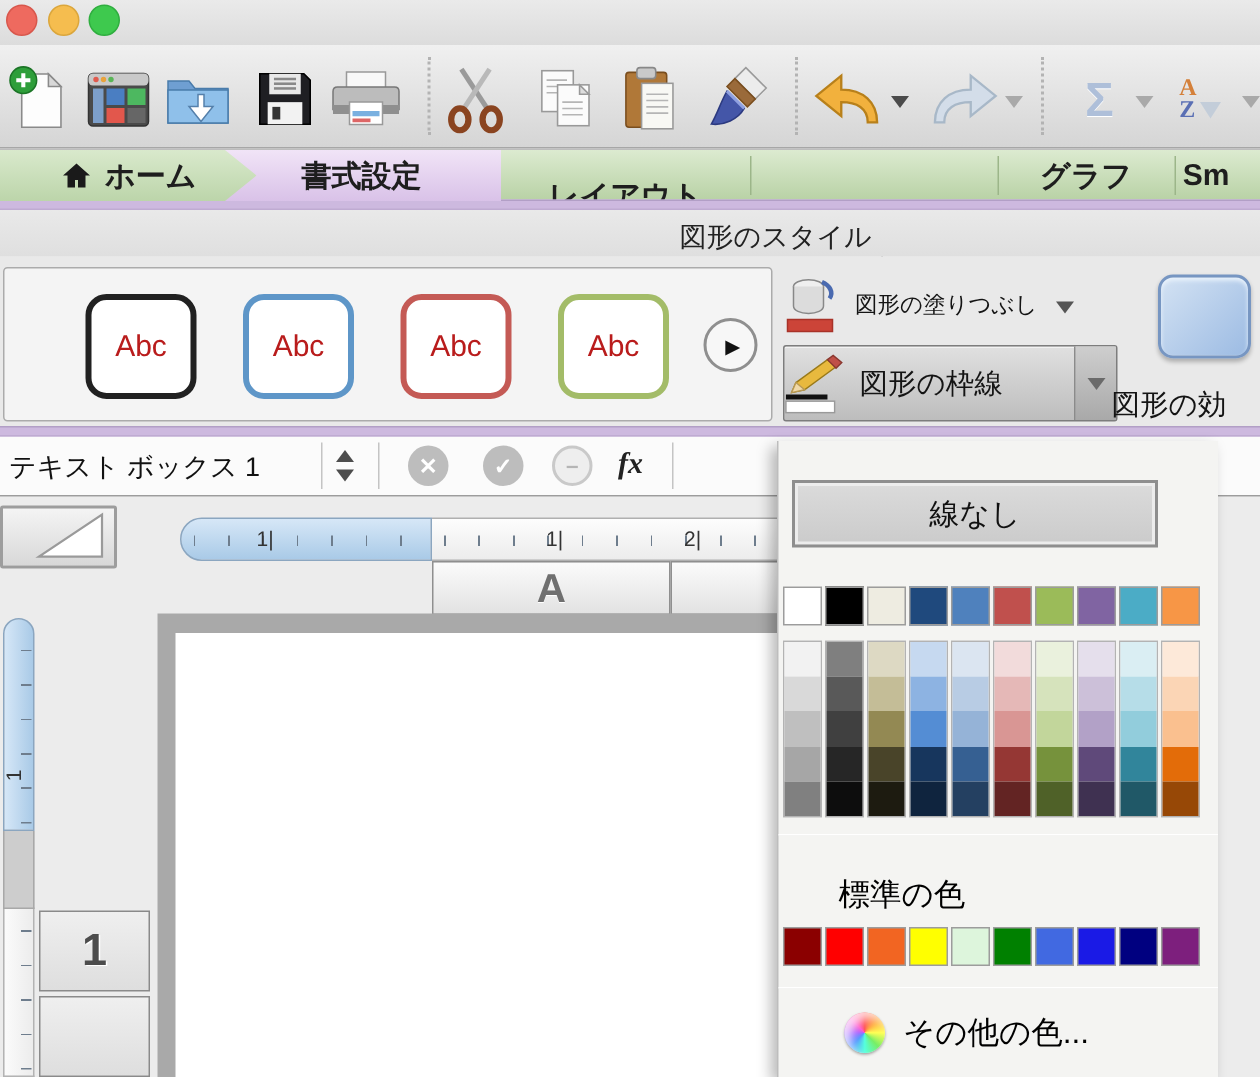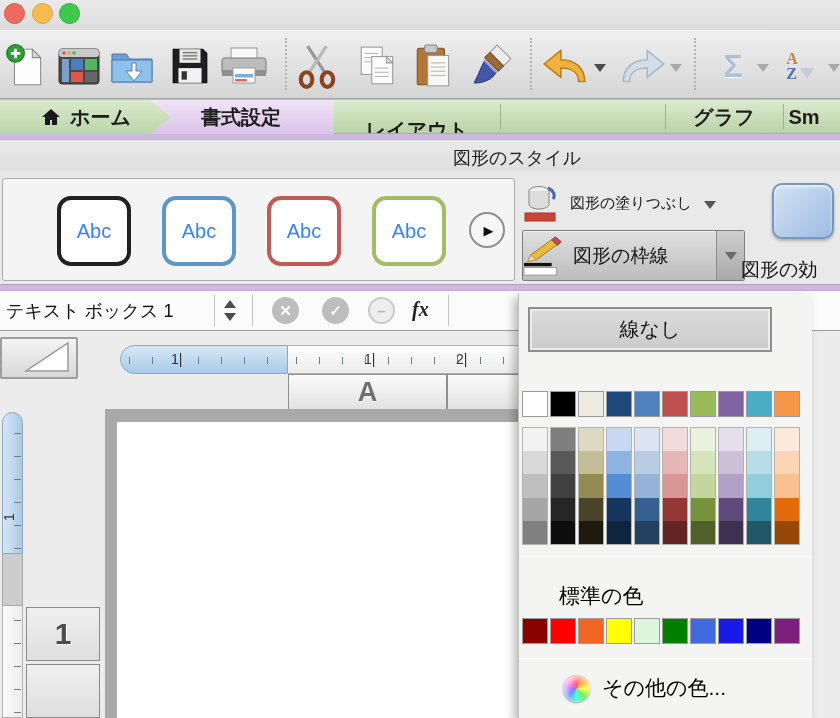--- a/index.html
+++ b/index.html
@@ -45,21 +45,21 @@
   .lav1{top:133px;} .lav2{top:284px;z-index:30;}
 
   
   .grouprow{position:absolute;left:0;top:140px;width:840px;height:31px;background:linear-gradient(#e9e9e9,#dfdfdf);}
   .grouptitle{position:absolute;left:453px;top:6px;font-size:18px;color:#222;}
   .ribbon{position:absolute;left:0;top:171px;width:840px;height:113px;background:#e9e9e9;}
   .gal{position:absolute;left:2px;top:7px;width:513px;height:103px;background:#f4f4f4;
        border:1px solid #ababab;border-radius:3px;}
   .abc{position:absolute;top:17px;width:74px;height:70px;background:#fff;border:4px solid #000;
        border-radius:14px;display:flex;align-items:center;justify-content:center;
-       font-size:20px;color:#3b82f6;}
+       font-size:20px;color:#b91c1c;}
   .abc.a1{left:54px;} .abc.a2{left:159px;} .abc.a3{left:264px;} .abc.a4{left:369px;}
   .expand{position:absolute;left:466px;top:33px;width:36px;height:36px;border-radius:50%;
           border:2px solid #8f8f8f;background:#f7f7f7;display:flex;align-items:center;justify-content:center;
           font-size:13px;color:#111;padding-left:3px;}
   .fillbtn{position:absolute;left:522px;top:8px;width:200px;height:48px;display:flex;align-items:center;}
   .fill-label{font-size:15px;color:#141414;margin-left:10px;}
   .smalldd{width:0;height:0;border-left:6px solid transparent;border-right:6px solid transparent;
            border-top:8px solid #555;margin-left:12px;margin-top:4px;}
   .outbtn{position:absolute;left:522px;top:59px;width:223px;height:51px;border:1px solid #7d7d7d;border-radius:2px;
           background:linear-gradient(#e0e0e0,#bdbdbd);box-shadow:inset 0 1px 0 #f2f2f2;display:flex;align-items:center;}
@@ -113,21 +113,21 @@
   .vrwhite{position:absolute;left:2px;top:274px;width:21px;height:112px;border:1px solid #b3b3b3;border-top:none;
            background:linear-gradient(90deg,#fbfbfb,#ececec);}
   .rowhdr{position:absolute;left:26px;width:74px;height:54px;background:linear-gradient(#efefef,#dedede);
           border:1px solid #8a8a8a;display:flex;align-items:center;justify-content:center;
           font-size:30px;font-weight:bold;color:#4c4c4c;text-shadow:1px 1px 0 #fff;}
   .row1{top:275px;} .row2{top:332px;}
 
   
   .panel{position:absolute;left:518px;top:294px;width:294px;height:424px;background:#f4f4f2;
          border-left:1px solid #bdbdbd;box-shadow:-4px 4px 9px rgba(0,0,0,.28);z-index:40;}
-  .noline{position:absolute;left:9px;top:13px;width:244px;height:45px;border:2px solid #8e8e8e;
+  .noline{position:absolute;left:9px;top:26px;width:244px;height:45px;border:2px solid #8e8e8e;
           background:linear-gradient(#dbdbdb,#cbcbcb);box-shadow:inset 0 0 0 2px #ececec;
           display:flex;align-items:center;justify-content:center;font-size:20px;color:#111;}
   .sectitle{position:absolute;left:40px;font-size:21px;color:#000;}
   .theme-title{top:62px;} .std-title{top:288px;}
   .crow{position:absolute;left:3px;display:flex;gap:2px;}
   .theme-row{top:97px;} .std-row{top:324px;}
   .swatch{width:26px;height:26px;border:1px solid #9c9c9c;}
   .vgrid{position:absolute;left:3px;top:133px;display:flex;gap:2px;}
   .vcol{width:26px;border:1px solid #b3b3b3;background:#fff;}
   .vcell{width:100%;height:23.2px;}

